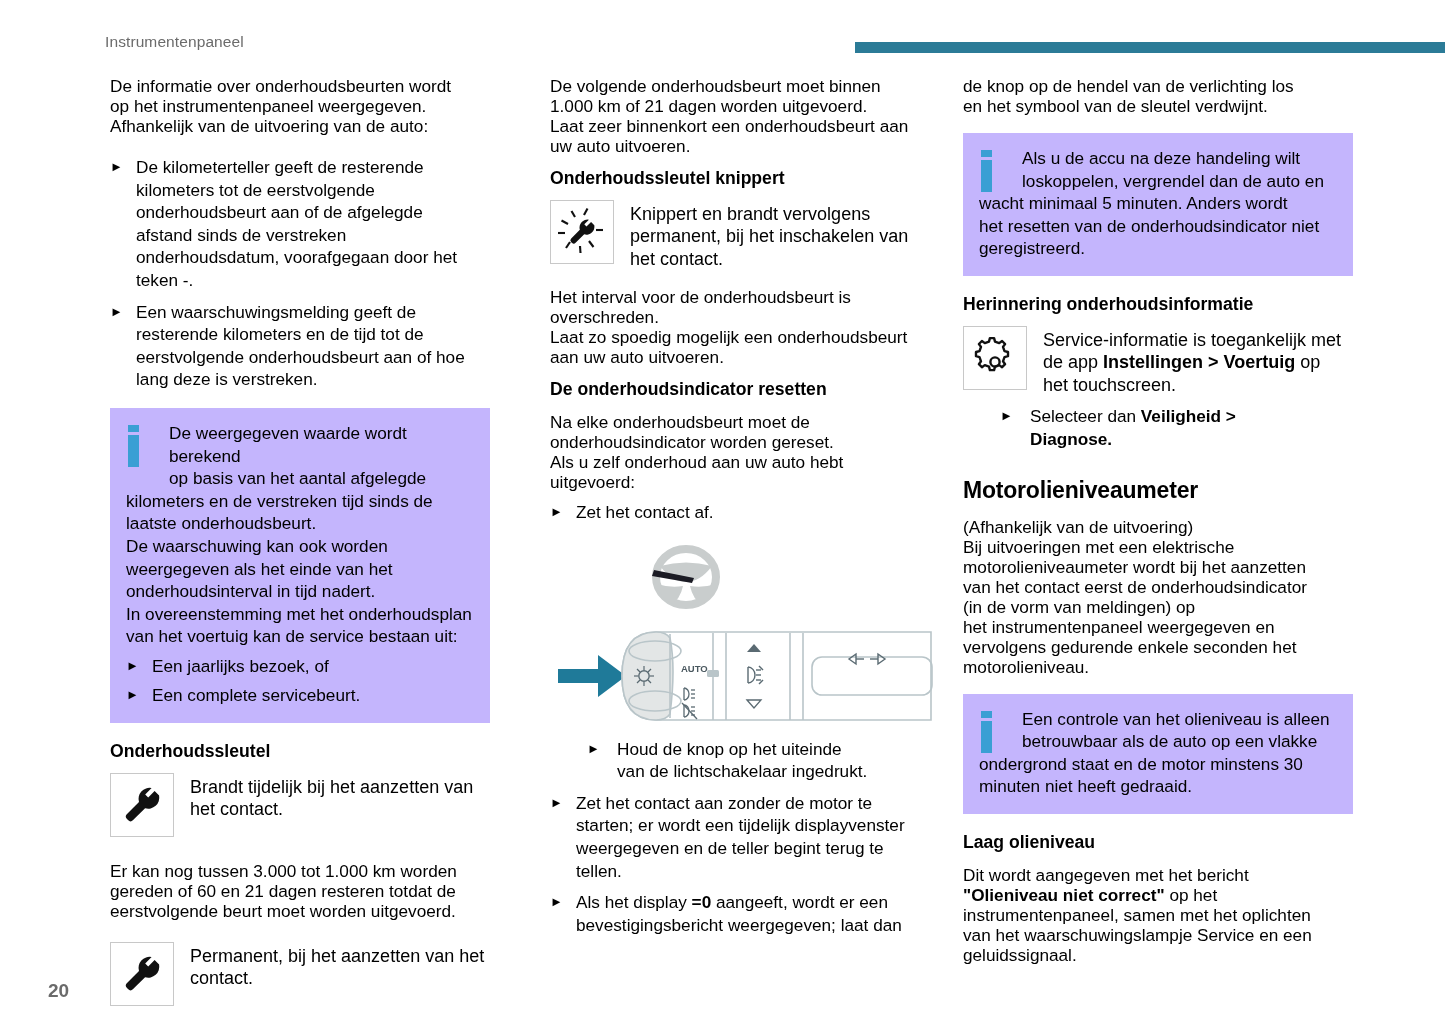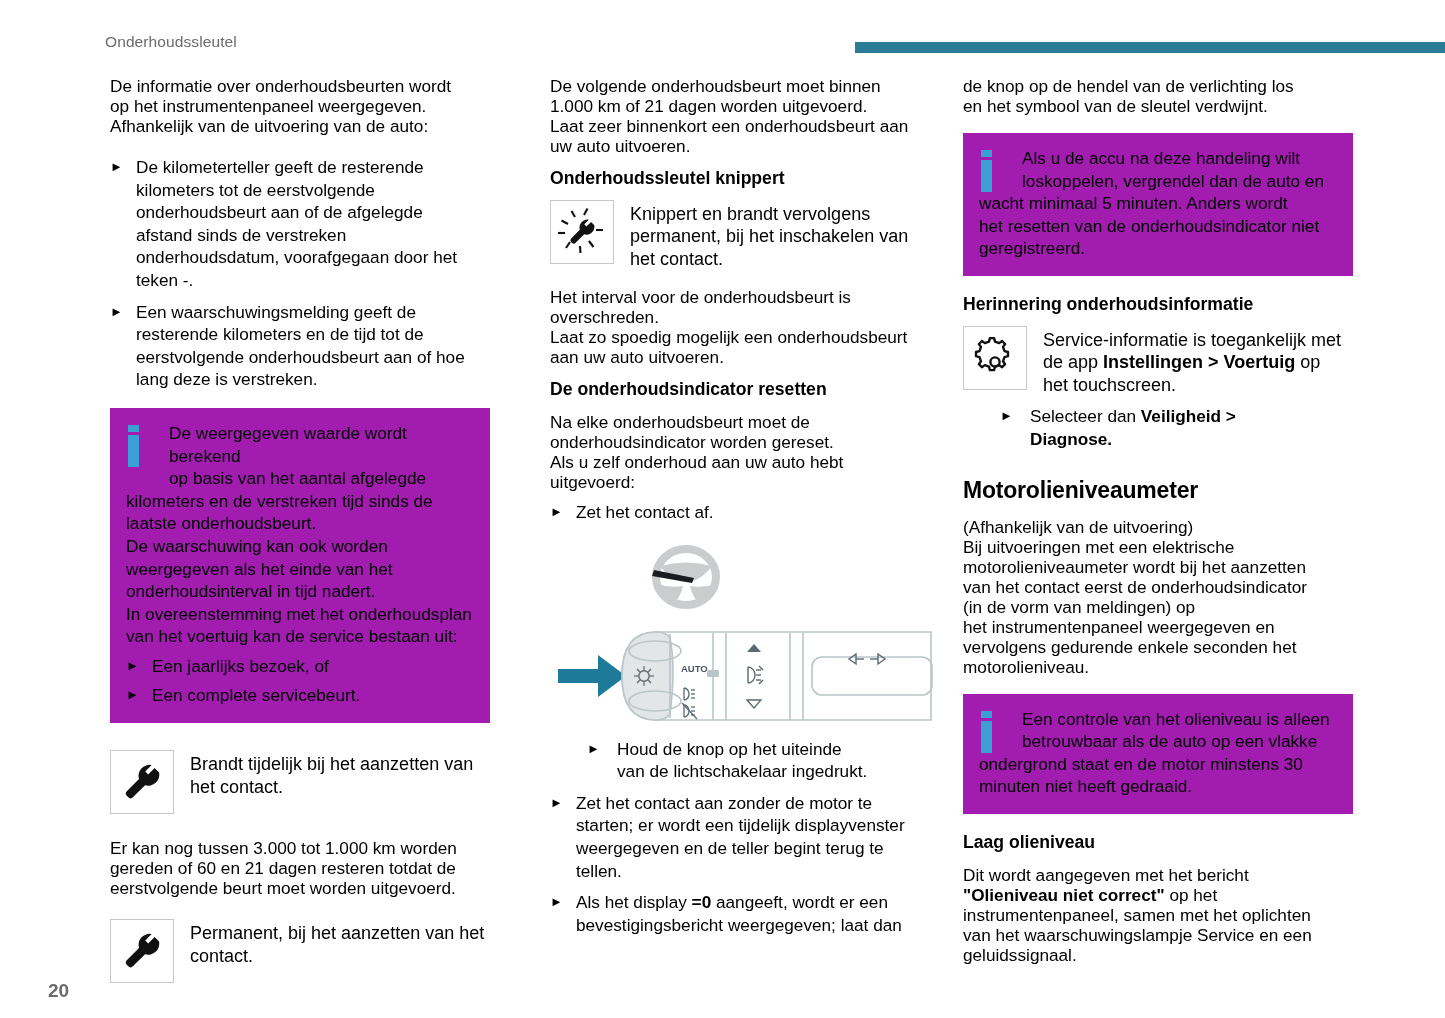--- a/index.html
+++ b/index.html
@@ -99,21 +99,21 @@
     color: #000;
     font-size: 13px;
     line-height: 22.6px;
   }
   .bullet .btxt { flex: 1 1 auto; white-space: pre-line; }
   .bullet.indent { margin-left: 37px; }
   .bullet.indent .tri { width: 30px; }
 
   
   .infobox {
-    background: #a21caf;
+    background: #c4b5fd;
     padding: 14px 12px 16px 16px;
     box-sizing: border-box;
     position: relative;
   }
   .infobox .ibody {
     font-size: 17.2px;
     line-height: 22.6px;
     white-space: pre-line;
   }
   .i-icon {
@@ -171,21 +171,21 @@
     overflow: hidden;
   }
   .illus svg { display: block; }
 
   b.bold { font-weight: bold; text-align: right; }
 </style>
 </head>
 <body>
 
 <div id="header">
-  <div id="header-title">Onderhoudssleutel</div>
+  <div id="header-title">Instrumentenpaneel</div>
   <div id="header-rule"></div>
 </div>
 
 <div id="page-number">20</div>
 
 <div class="column" id="col1">
 
   <div class="para">De informatie over onderhoudsbeurten wordt
 op het instrumentenpaneel weergegeven.
 Afhankelijk van de uitvoering van de auto:</div>
@@ -231,20 +231,21 @@
       <span class="btxt">Een jaarlijks bezoek, of</span>
     </div>
     <div class="bullet">
       <span class="tri">►</span>
       <span class="btxt">Een complete servicebeurt.</span>
     </div>
   </div>
 
   <div class="spacer-md"></div>
 
+  <h3 class="subhead">Onderhoudssleutel</h3>
 
   <div class="iconrow">
     <div class="iconbox">
       <svg width="48" height="48" viewBox="0 0 48 48" aria-hidden="true">
         <path d="M36.6 10.0 l-6.4 6.4 -3.0 -3.0 6.4 -6.4
                  a11 11 0 0 0 -12.6 14.0
                  L9.0 33.0 a3.6 3.6 0 0 0 0 5.1 l1.0 1.0
                  a3.6 3.6 0 0 0 5.1 0 L27.1 27.2
                  a11 11 0 0 0 14.0 -12.6 z" fill="#111"></path>
       </svg>

